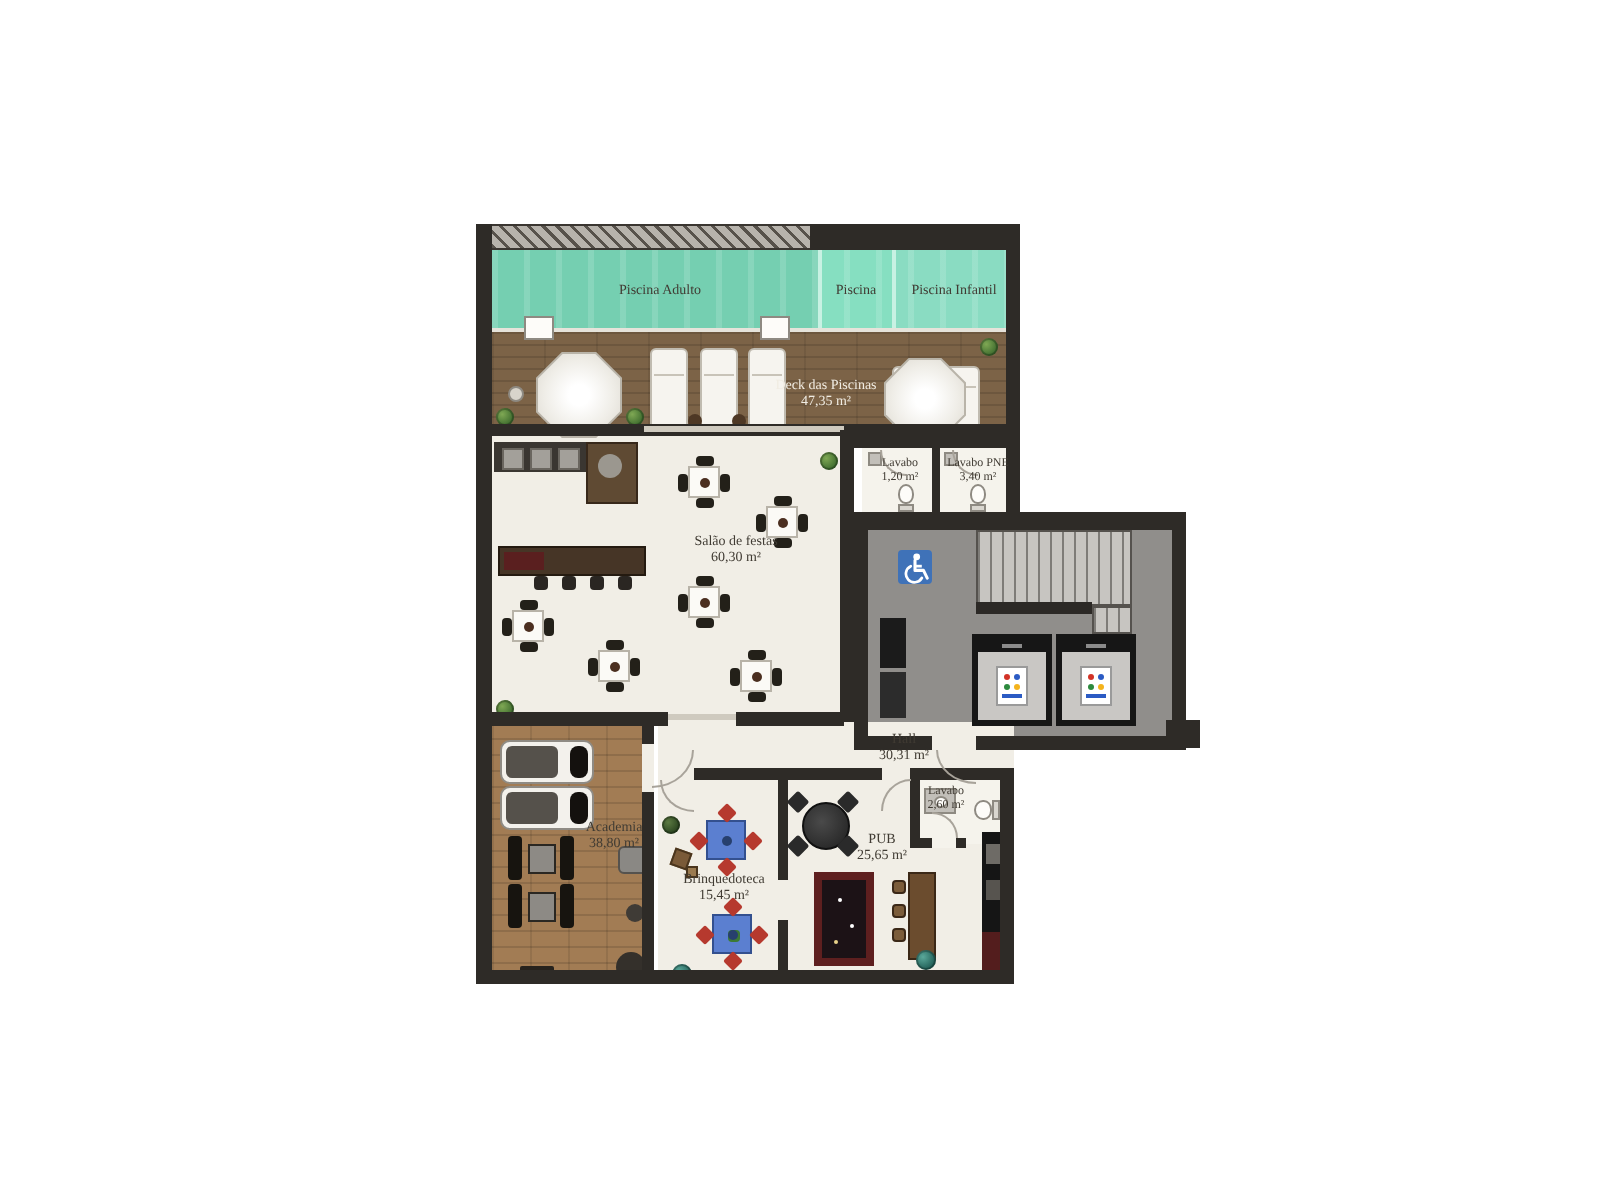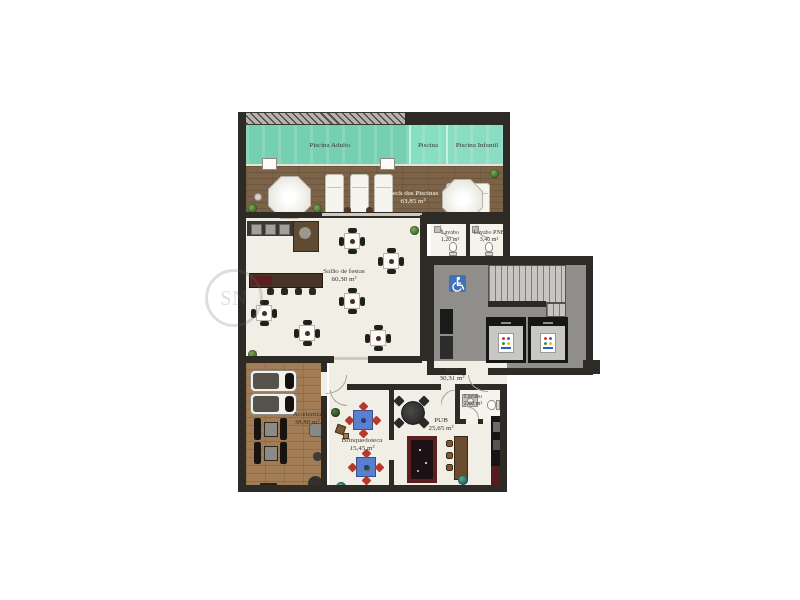--- a/index.html
+++ b/index.html
@@ -305,37 +305,36 @@
 
   <div class="arc" style="left:468px;top:375px;width:19px;height:16px;"></div>
   <div class="arc" style="left:327px;top:374px;width:18px;height:20px;transform:rotate(-90deg);"></div>
   <div class="arc" style="left:330px;top:390px;width:16px;height:15px;"></div>
   <div class="arc" style="left:440px;top:390px;width:15px;height:14px;transform:rotate(90deg);"></div>
   <div class="arc" style="left:466px;top:406px;width:12px;height:12px;transform:rotate(180deg);"></div>
   <div class="arc" style="left:440px;top:225px;width:12px;height:12px;"></div>
   <div class="arc" style="left:476px;top:225px;width:12px;height:12px;"></div>
 
   <div class="watermark">
-    <div class="ring">SN</div>
   </div>
 
   <div class="lbl" style="left:330px;top:145px;">
     <span class="nm">Piscina Adulto</span>
   </div>
   <div class="lbl" style="left:428px;top:145px;">
     <span class="nm">Piscina</span>
   </div>
   <div class="lbl" style="left:477px;top:145px;">
     <span class="nm">Piscina Infantil</span>
   </div>
   <div class="lbl" style="left:413px;top:197px;color:#f0ece3;">
     <span class="nm">Deck das Piscinas</span>
-    <span class="ar">63,85 m²</span>
-  </div>
-  <div class="lbl" style="left:344px;top:275px;">
+    <span class="ar">47,35 m²</span>
+  </div>
+  <div class="lbl" style="left:368px;top:275px;">
     <span class="nm">Salão de festas</span>
     <span class="ar">60,30 m²</span>
   </div>
   <div class="lbl" style="left:450px;top:236px;font-size:6px;">
     <span class="nm">Lavabo</span>
     <span class="ar">1,20 m²</span>
   </div>
   <div class="lbl" style="left:489px;top:236px;font-size:6px;">
     <span class="nm">Lavabo PNE</span>
     <span class="ar">3,40 m²</span>

